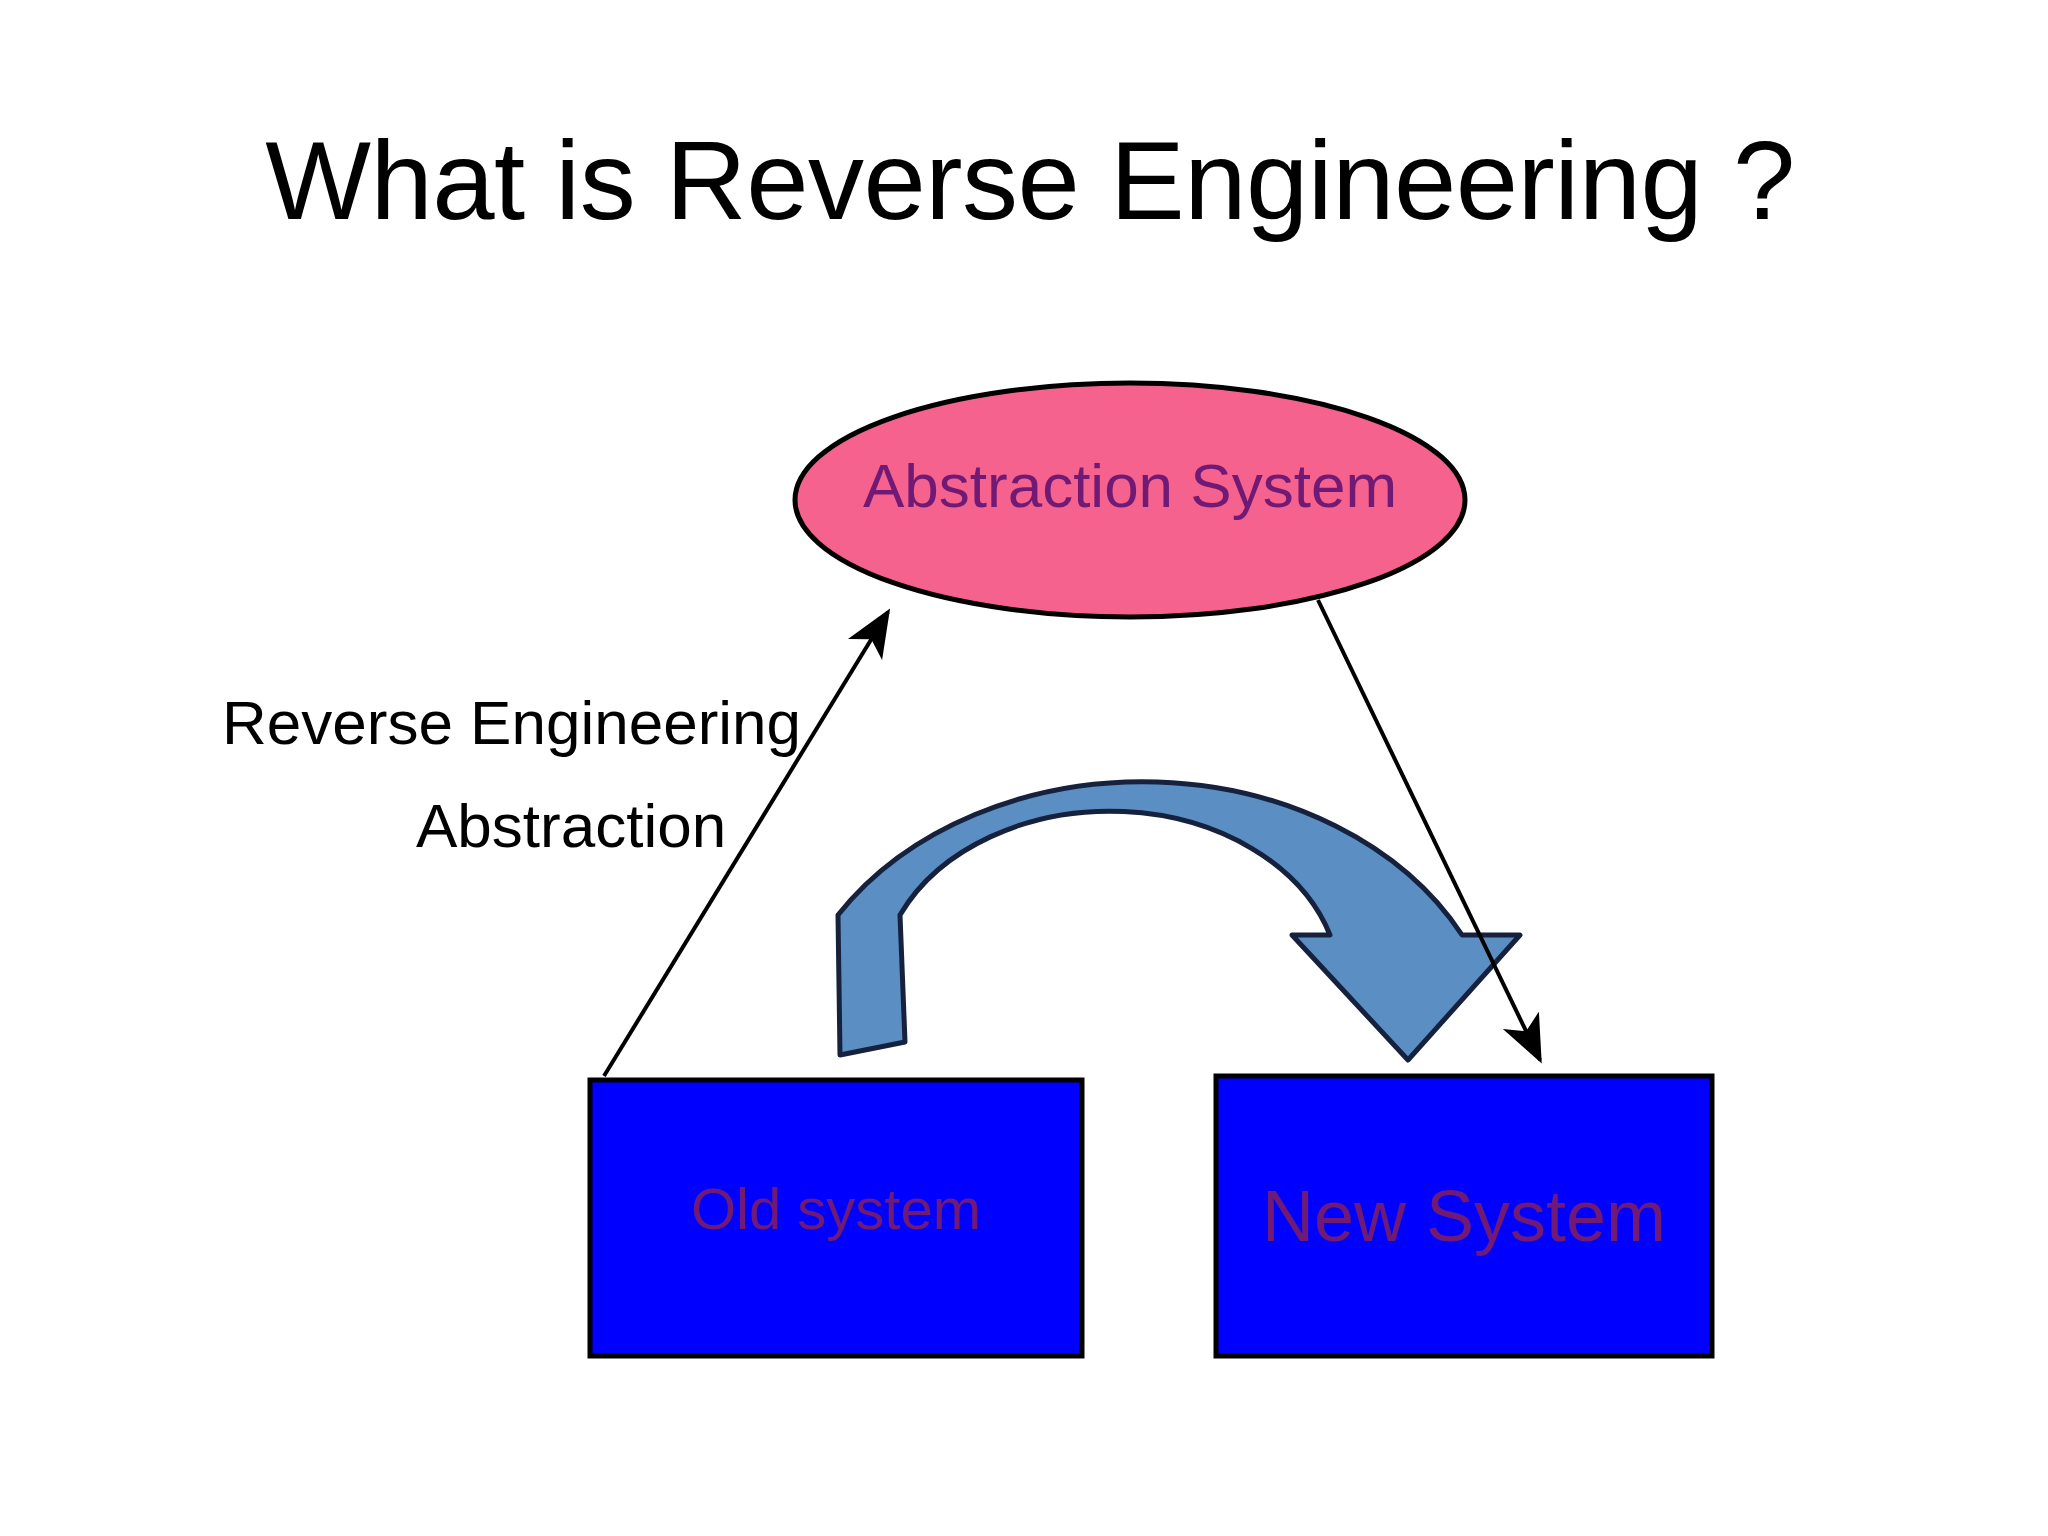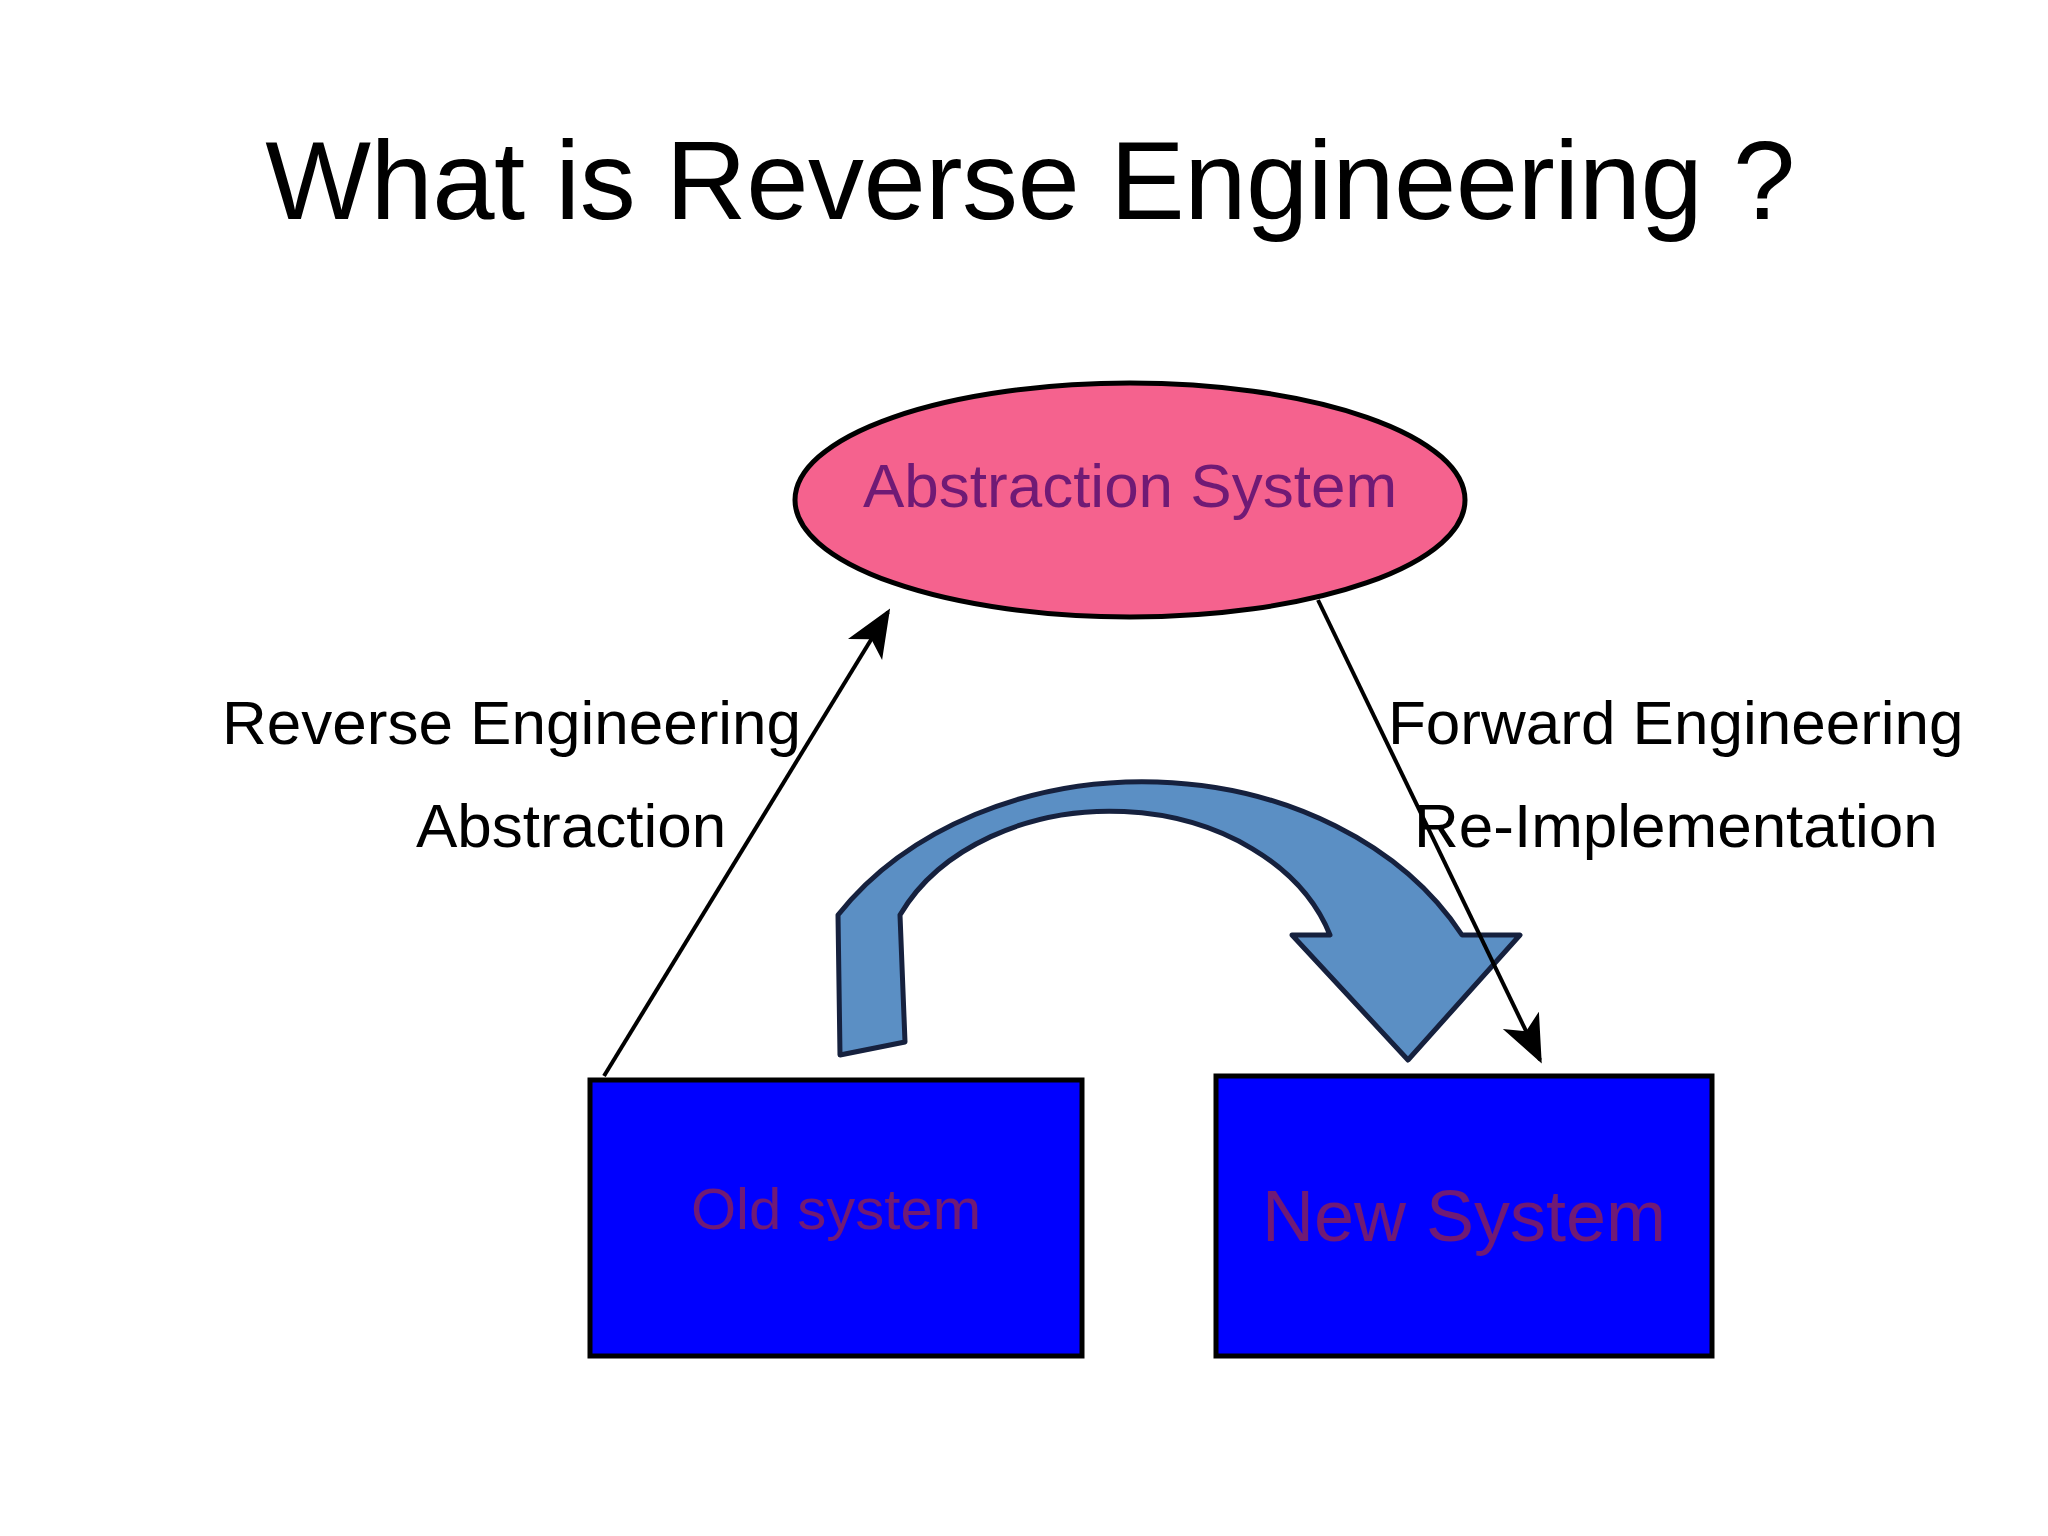--- a/index.html
+++ b/index.html
@@ -143,17 +143,15 @@
   <div class="shape-label" id="abstraction-label">Abstraction System</div>
 
   <div class="shape-label" id="old-system-label">Old system</div>
 
   <div class="shape-label" id="new-system-label">New System</div>
 
   <div class="annotation" id="reverse-engineering-label">Reverse Engineering</div>
 
   <div class="annotation" id="abstraction-step-label">Abstraction</div>
 
-  <div class="annotation" id="forward-engineering-label">Forward Engineering</div>
 
-  <div class="annotation" id="reimplementation-label">Re-Implementation</div>
 
 </div>
 
 </body></html>

